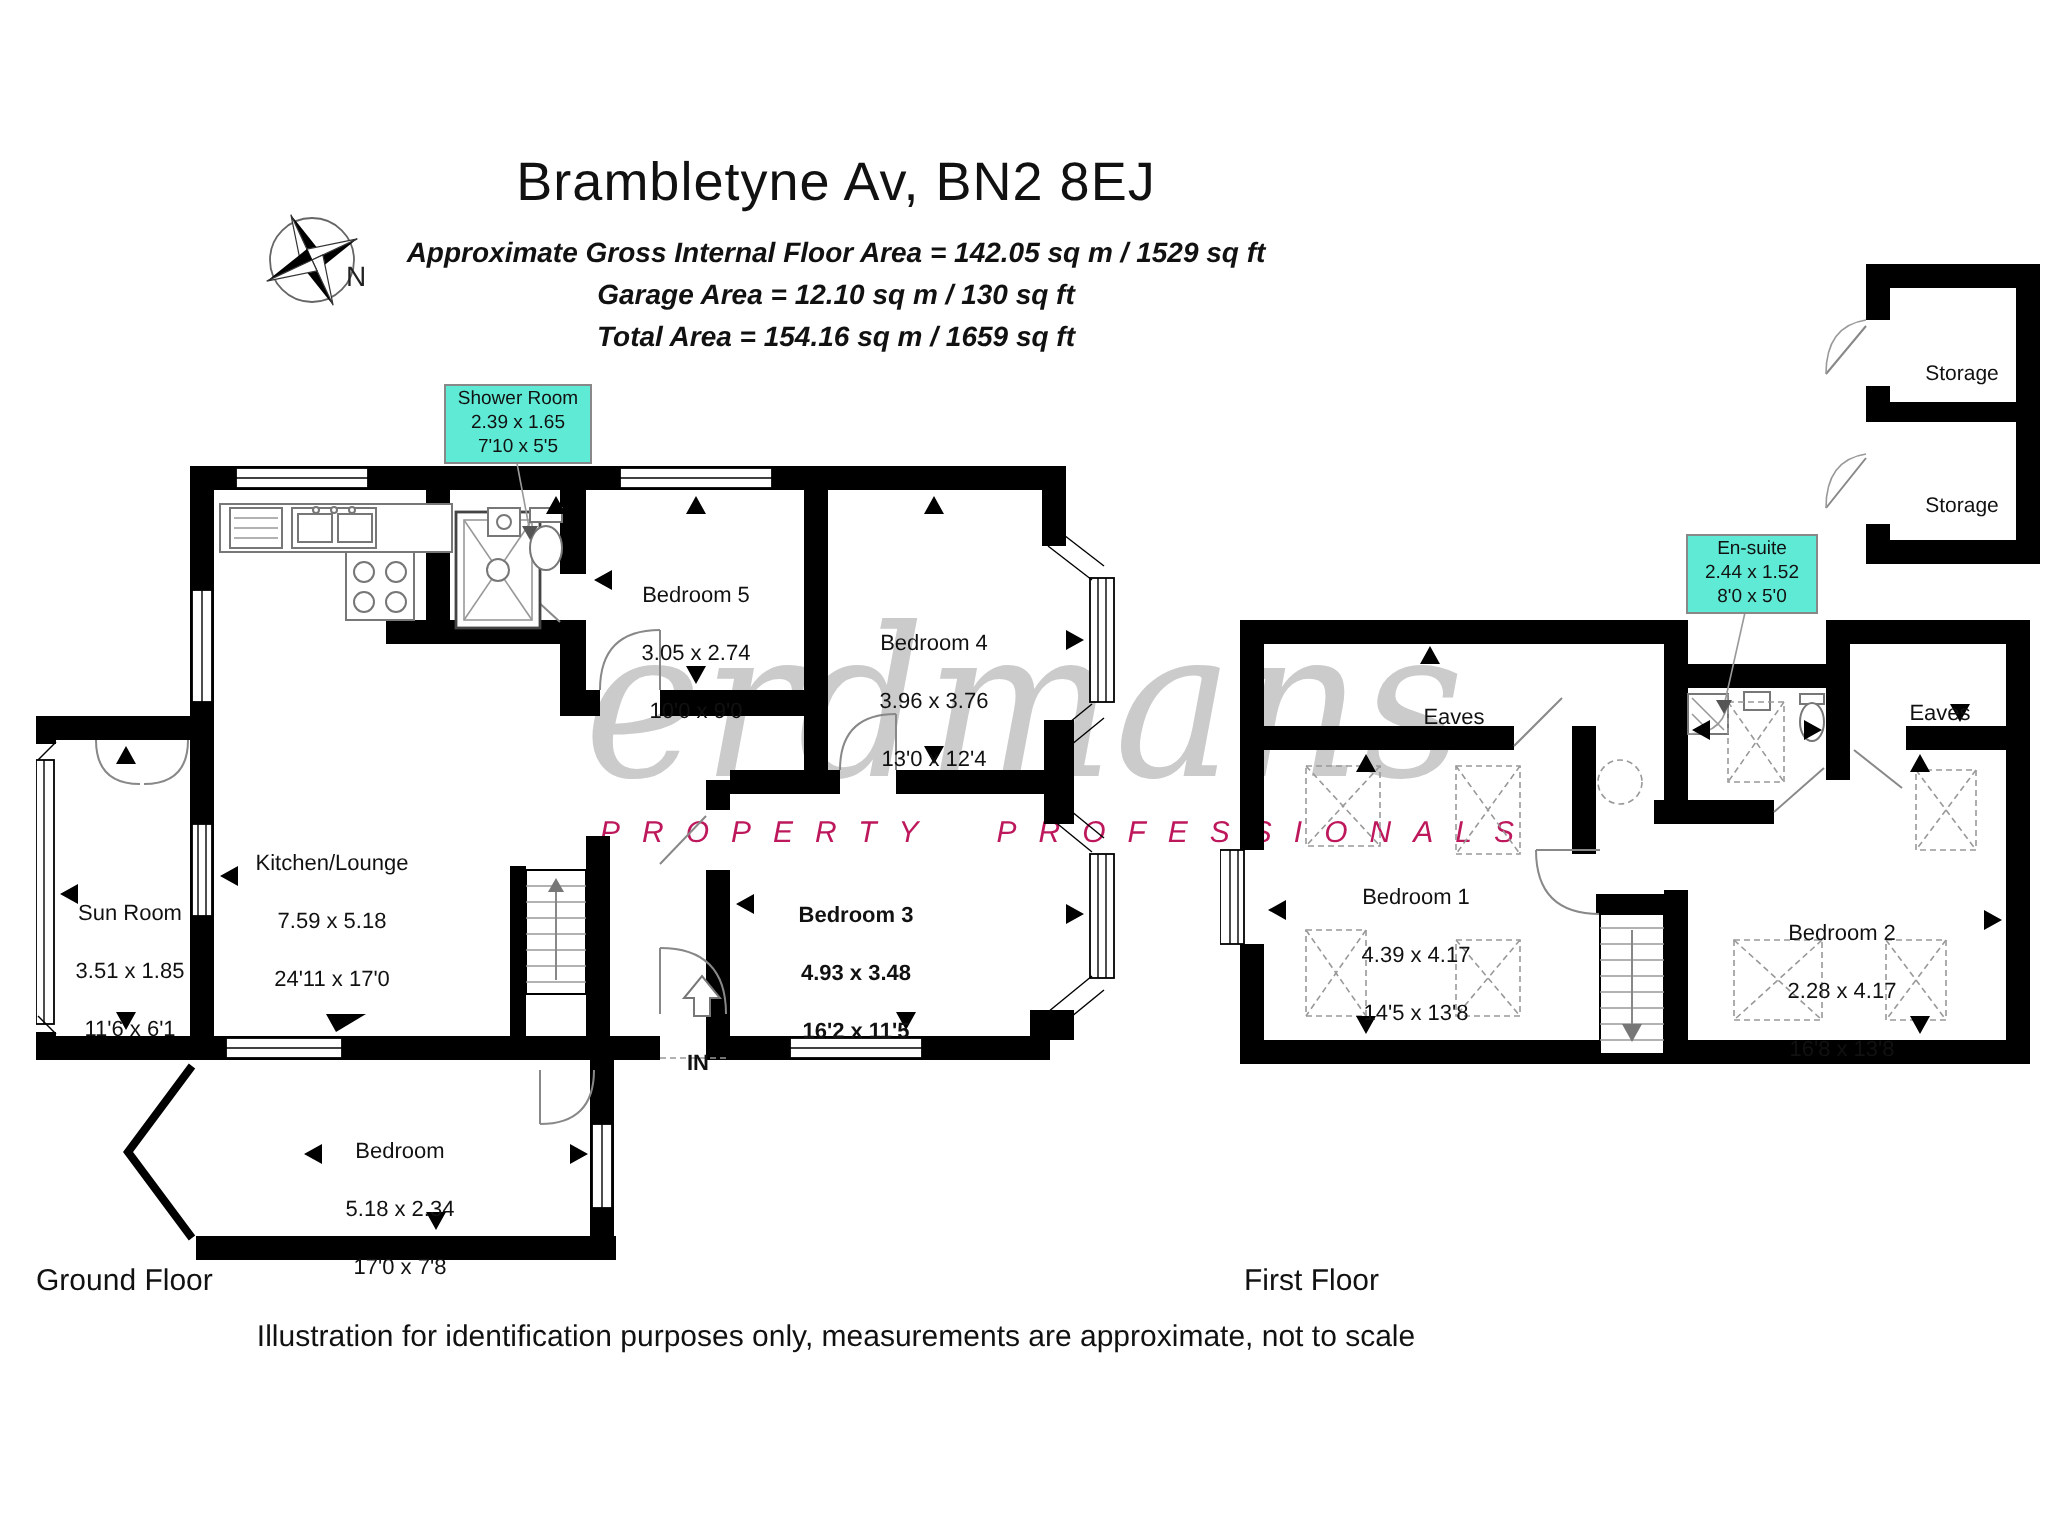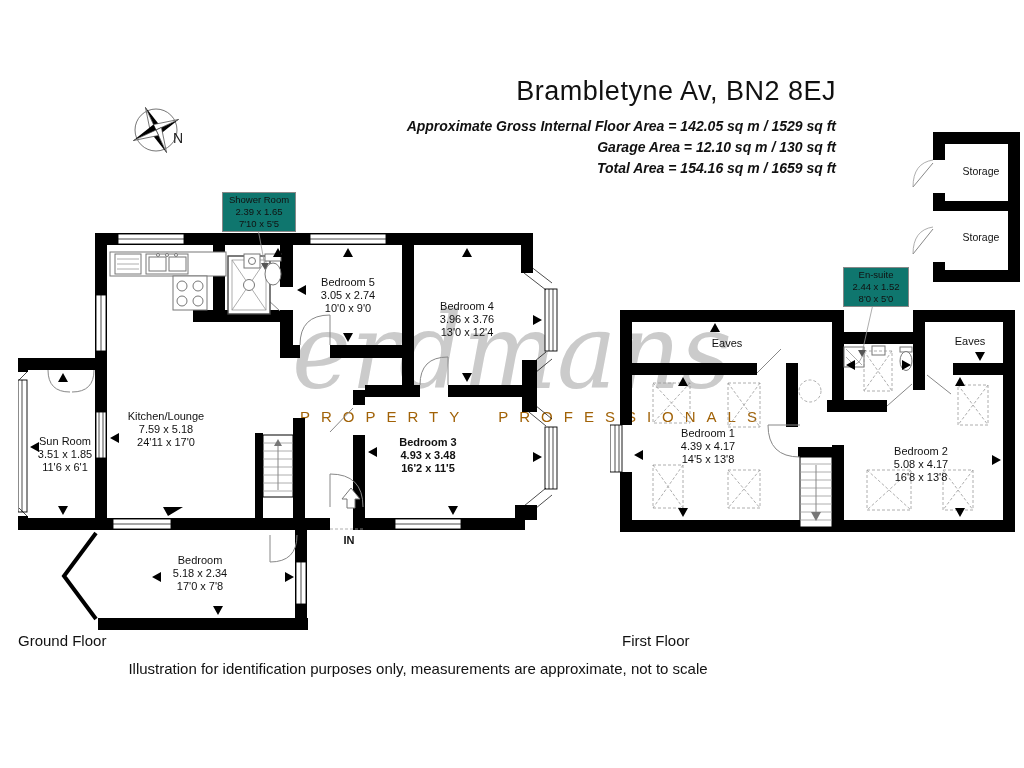--- a/index.html
+++ b/index.html
@@ -1,30 +1,30 @@
 <!DOCTYPE html>
 <html><head>
 <meta charset="utf-8">
 <style>
   html,body{margin:0;padding:0;background:#fff;}
   #canvas{position:relative;width:1024px;height:768px;background:#fff;overflow:hidden;
           font-family:"Liberation Sans",sans-serif;color:#111;}
-  .hdr{position:absolute;left:0;width:836px;text-align:right;z-index:3;}
+  .hdr{position:absolute;left:0;width:836px;text-align:center;z-index:3;}
   #title{top:76px;font-size:27px;font-weight:400;letter-spacing:.5px;}
   .area-line{font-size:14px;font-weight:700;line-height:21px;}
   #area-block{top:116px;}
   #watermark{position:absolute;left:282px;top:288px;z-index:1;pointer-events:none;}
   #wm-tagline{position:absolute;left:300px;top:408px;width:440px;z-index:1;
-              font-size:15px;color:#a16207;letter-spacing:11px;white-space:nowrap;}
+              font-size:15px;color:#be185d;letter-spacing:11px;white-space:nowrap;font-style:italic;}
   #wm-tagline .w2{margin-left:28px;}
   .plan{position:absolute;z-index:2;}
   .rl{position:absolute;transform:translateX(-50%);text-align:center;z-index:3;
       font-size:11px;line-height:13px;white-space:nowrap;}
-  .rl span{display:block;}
-  .callout{position:absolute;z-index:4;background:#0f766e;border:1px solid #888;
+  .rl span{display:block;margin-top:16px;}
+  .callout{position:absolute;z-index:4;background:#5eead4;border:1px solid #888;
            text-align:center;font-size:9.5px;line-height:12px;padding:1px 3px;white-space:nowrap;}
   .floor-label{position:absolute;font-size:15px;z-index:3;}
   #footer{position:absolute;left:0;top:660px;width:836px;text-align:center;
           font-size:15px;z-index:3;}
   #in-label{font-weight:600;font-size:11px;}
   svg .wall{fill:#000;stroke:none;}
   svg .win{fill:#fff;stroke:#000;stroke-width:0.9;}
   svg .wline{stroke:#000;stroke-width:0.7;fill:none;}
   svg .fix{fill:#fff;stroke:#777;stroke-width:1;}
   svg .thin{stroke:#999;stroke-width:0.8;fill:none;}
@@ -340,36 +340,36 @@
     <span>5.18 x 2.34</span>
     <span>17'0 x 7'8</span>
   </div>
   <div class="rl" style="left:708px;top:427px;">
     <span>Bedroom 1</span>
     <span>4.39 x 4.17</span>
     <span>14'5 x 13'8</span>
   </div>
   <div class="rl" style="left:921px;top:445px;">
     <span>Bedroom 2</span>
-    <span>5.08 x 4.17</span>
+    <span>2.28 x 4.17</span>
     <span>16'8 x 13'8</span>
   </div>
   <div class="rl" style="left:727px;top:337px;">
     <span>Eaves</span>
   </div>
   <div class="rl" style="left:970px;top:335px;">
     <span>Eaves</span>
   </div>
   <div class="rl" style="left:981px;top:165px;font-size:10.5px;">
     <span>Storage</span>
   </div>
   <div class="rl" style="left:981px;top:231px;font-size:10.5px;">
     <span>Storage</span>
   </div>
-  <div class="rl" id="in-label" style="left:349px;top:534px;">
+  <div class="rl" id="in-label" style="left:349px;top:510px;">
     <span>IN</span>
   </div>
 
   <div class="callout" style="left:222px;top:192px;width:66px;">
     <span style="display:block;">Shower Room</span>
     <span style="display:block;">2.39 x 1.65</span>
     <span style="display:block;">7'10 x 5'5</span>
   </div>
   <div class="callout" style="left:843px;top:267px;width:58px;">
     <span style="display:block;">En-suite</span>

